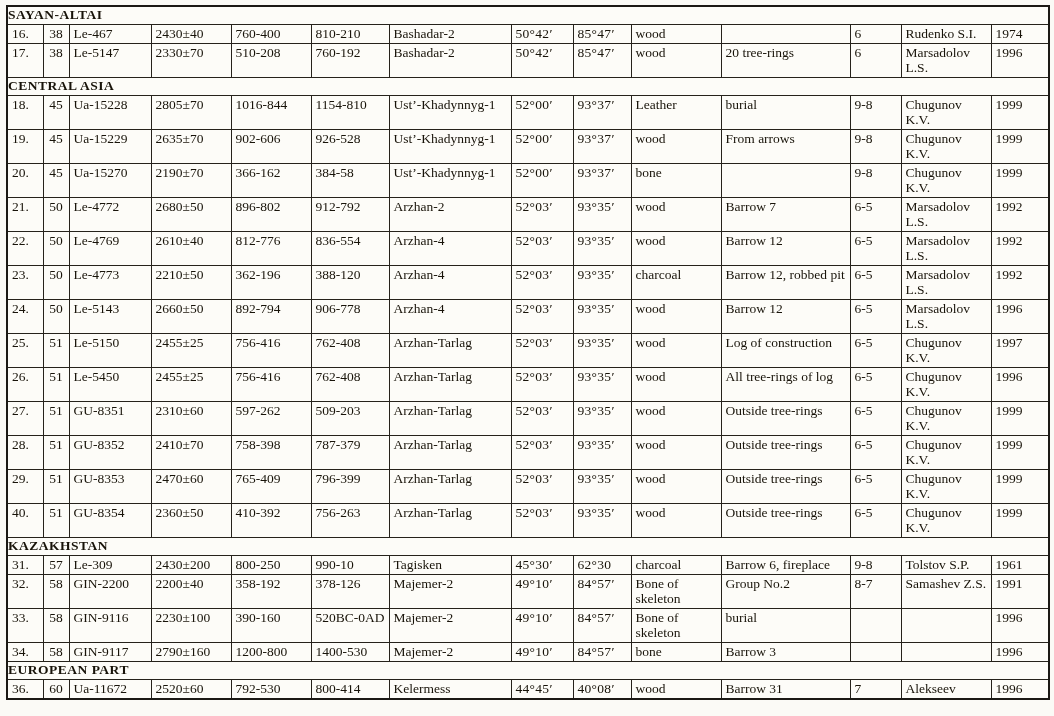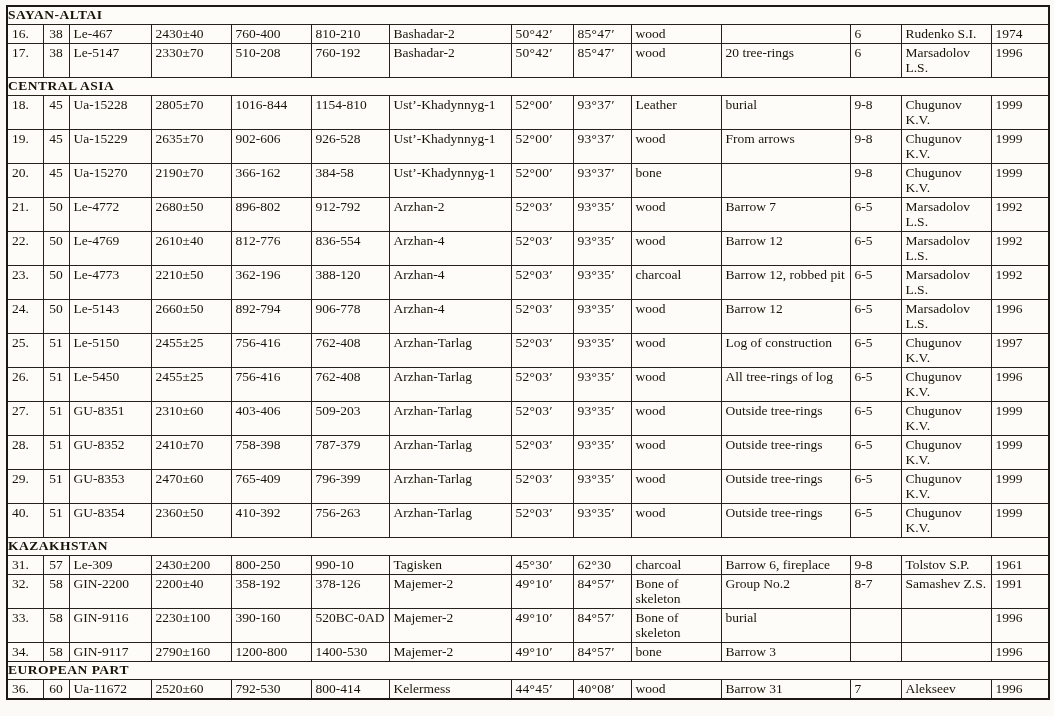--- a/index.html
+++ b/index.html
@@ -253,21 +253,21 @@
           <td class="col-comment">All tree-rings of log</td>
           <td class="col-phase">6-5</td>
           <td class="col-author">Chugunov K.V.</td>
           <td class="col-year">1996</td>
         </tr>
         <tr class="data-row">
           <td class="col-num">27.</td>
           <td class="col-map">51</td>
           <td class="col-lab">GU-8351</td>
           <td class="col-date">2310±60</td>
-          <td class="col-cal1">403-406</td>
+          <td class="col-cal1">597-262</td>
           <td class="col-cal2">509-203</td>
           <td class="col-site">Arzhan-Tarlag</td>
           <td class="col-lat">52°03′</td>
           <td class="col-lon">93°35′</td>
           <td class="col-material">wood</td>
           <td class="col-comment">Outside tree-rings</td>
           <td class="col-phase">6-5</td>
           <td class="col-author">Chugunov K.V.</td>
           <td class="col-year">1999</td>
         </tr>

